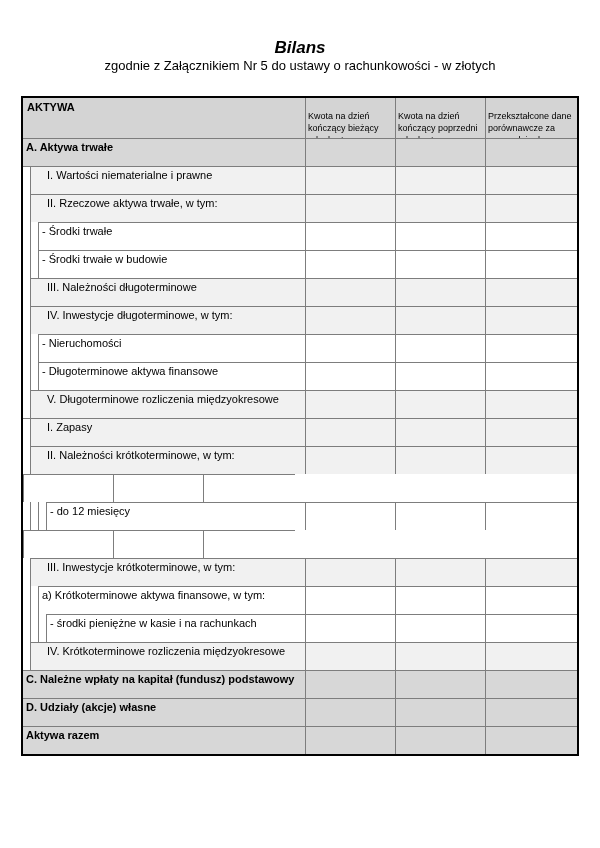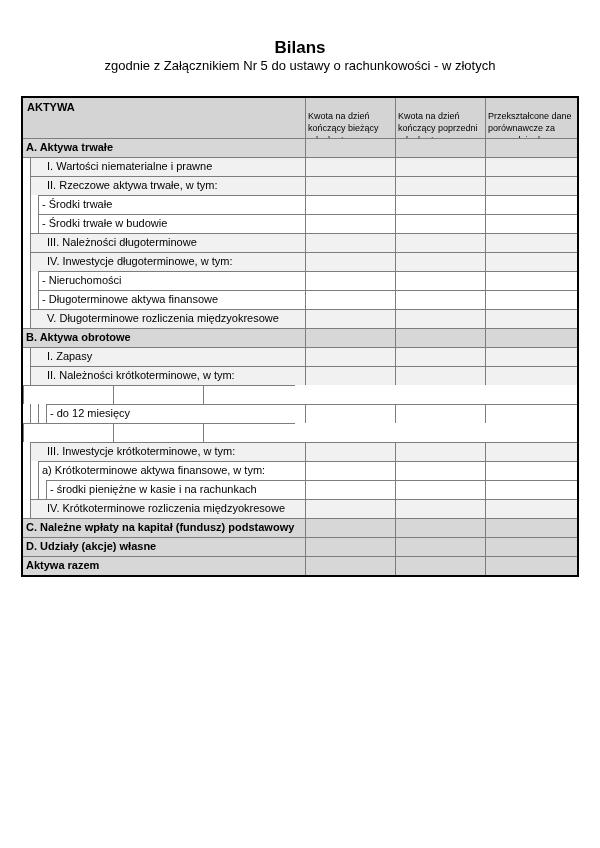--- a/index.html
+++ b/index.html
@@ -17,32 +17,33 @@
     background:#ffffff;
     font-family:"Liberation Sans",sans-serif;
     color:#000;
     overflow:hidden;
   }
   .title{
     margin-top:38px;
     text-align:center;
     font-size:17px;
     font-weight:bold;
+    font-style:italic;
   }
   .subtitle{
     text-align:center;
     font-size:13px;
   }
   .sheet{
     width:558px;
     margin:23px 0 0 21px;
     border:2px solid var(--outer);
     background:#fff;
   }
-  .row{display:flex;height:19px;}
+  .row{display:flex;height:28px;}
   .row.full{border-top:1px solid var(--grid);}
   .hrow{height:40px;background:var(--hdr-bg);}
   .cell-label{
     width:282px;
     display:flex;
     align-items:stretch;
     overflow:hidden;
   }
   .val{
     width:90px;
@@ -192,28 +193,20 @@
     </div>
     <div class="row l1">
       <div class="cell-label">
         <div class="guide"></div>
         <div class="txt">V. Długoterminowe rozliczenia międzyokresowe</div>
       </div>
       <div class="val"></div>
       <div class="val"></div>
       <div class="val"></div>
     </div>
-    <div class="row section full">
-      <div class="cell-label">
-        <div class="txt">B. Aktywa obrotowe</div>
-      </div>
-      <div class="val"></div>
-      <div class="val"></div>
-      <div class="val"></div>
-    </div>
     <div class="row l1 full">
       <div class="cell-label">
         <div class="guide"></div>
         <div class="txt">I. Zapasy</div>
       </div>
       <div class="val"></div>
       <div class="val"></div>
       <div class="val"></div>
     </div>
     <div class="row l1">

